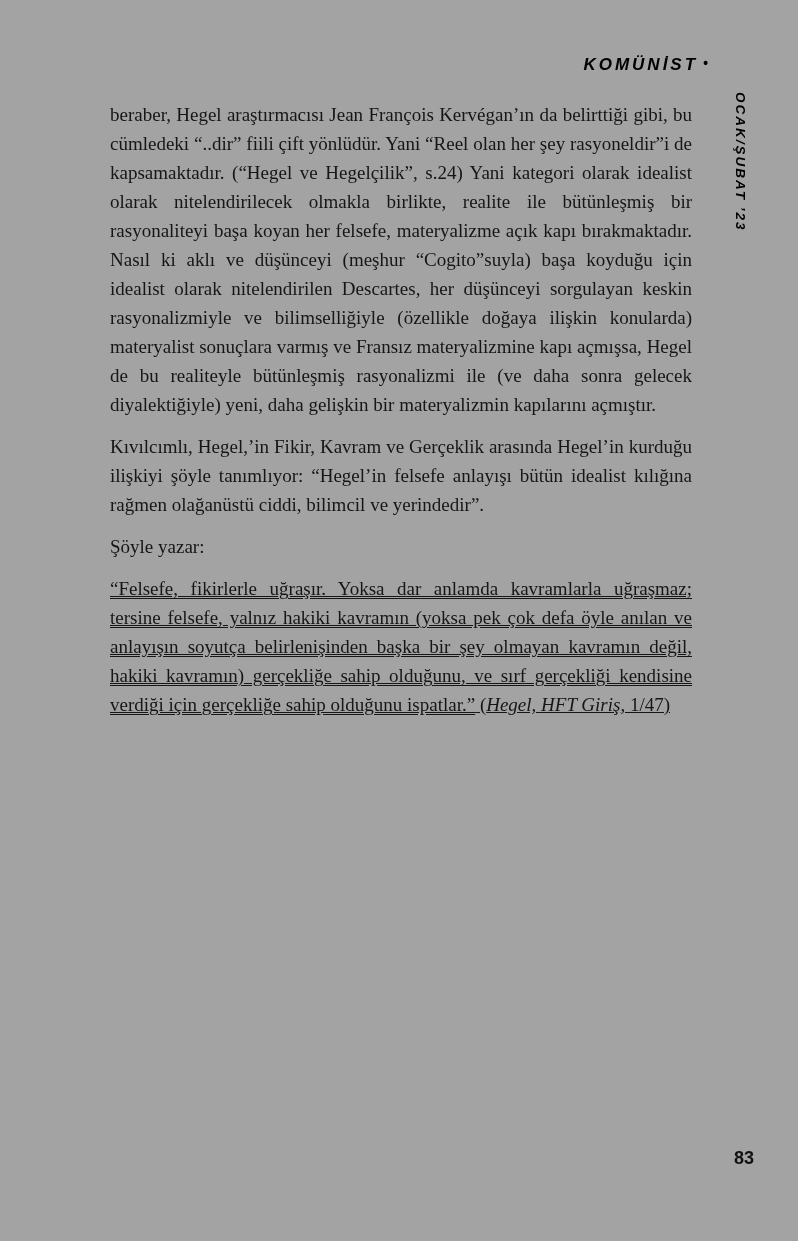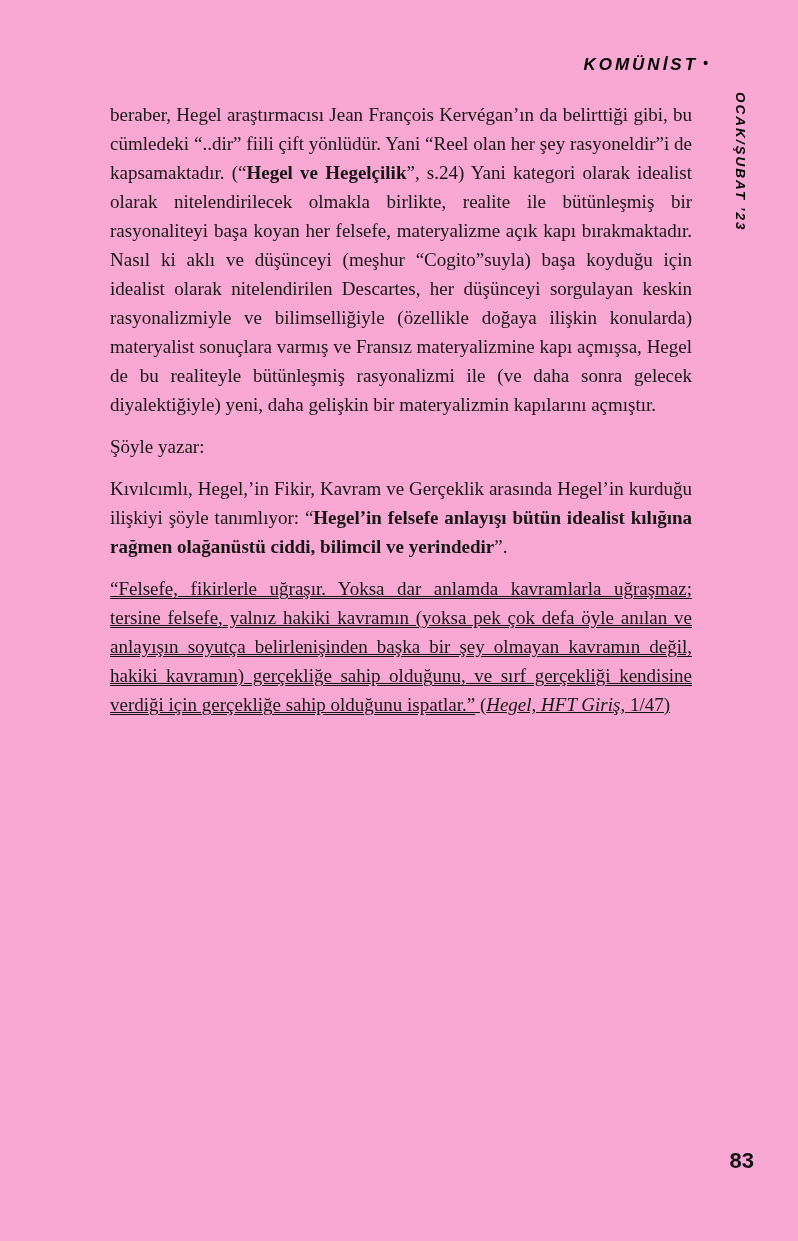--- a/index.html
+++ b/index.html
@@ -4,21 +4,21 @@
 <style>
   html, body { margin: 0; padding: 0; }
   body {
     width: 798px; height: 1241px;
     background: #ffffff;
     position: relative;
     font-family: "Liberation Serif", serif;
     color: #161616;
     overflow: hidden;
   }
-  .page { position: absolute; inset: 0; background: #f9a8d4; padding-left: 16px; }
+  .page { position: absolute; inset: 0; background: #a3a3a3; padding-left: 16px; }
 
   .journal-header {
     position: absolute; top: 55px; right: 90px;
     font-family: "Liberation Sans", sans-serif;
     font-weight: bold; font-style: italic;
     font-size: 17px; letter-spacing: 3px;
     color: #000; white-space: nowrap;
   }
   .journal-header .bullet { letter-spacing: 0; margin-left: 5px; font-size: 14px; vertical-align: 2px; }
 
@@ -30,52 +30,52 @@
     font-size: 13.5px; letter-spacing: 2px;
     color: #000; white-space: nowrap;
   }
 
   .text-block {
     position: absolute; left: 110px; top: 100px; width: 582px;
     font-size: 19px; line-height: 29px;
     text-align: justify;
   }
   .text-block p { margin: 0 0 13px 0; }
-  strong { font-weight: bold; }
+  strong { font-weight: normal; }
 
   .quote { margin: 8px 58px 14px 60px; text-decoration: underline; }
   .quote .underlined { text-decoration: underline; text-underline-offset: 3px; }
   .cite-italic { font-style: italic; }
 
   .indented { margin-left: 60px !important; margin-right: 58px; }
 
   .page-number {
     position: absolute; top: 1148px; right: 44px;
     font-family: "Liberation Sans", sans-serif;
-    font-weight: bold; font-size: 22px; color: #111;
+    font-weight: bold; font-size: 18px; color: #111;
   }
 </style>
 </head>
 <body>
 
 <div class="page">
 
   <div class="journal-header">
     <span>KOMÜNİST</span><span class="bullet">•</span>
   </div>
 
   <div class="issue-vertical">OCAK/ŞUBAT ’23</div>
 
   <main class="text-block">
 
     <p><span>beraber, Hegel araştırmacısı Jean François Kervégan’ın da belirttiği gibi, bu cümledeki “..dir” fiili çift yönlüdür. Yani “Reel olan her şey rasyoneldir”i de kapsamaktadır. (“</span><strong>Hegel ve Hegelçilik</strong><span>”, s.24) Yani kategori olarak idealist olarak nitelendirilecek olmakla birlikte, realite ile bütünleşmiş bir rasyonaliteyi başa koyan her felsefe, materyalizme açık kapı bırakmaktadır. Nasıl ki aklı ve düşünceyi (meşhur “Cogito”suyla) başa koyduğu için idealist olarak nitelendirilen Descartes, her düşünceyi sorgulayan keskin rasyonalizmiyle ve bilimselliğiyle (özellikle doğaya ilişkin konularda) materyalist sonuçlara varmış ve Fransız materyalizmine kapı açmışsa, Hegel de bu realiteyle bütünleşmiş rasyonalizmi ile (ve daha sonra gelecek diyalektiğiyle) yeni, daha gelişkin bir materyalizmin kapılarını açmıştır.</span></p>
 
+    <p><span>Kıvılcımlı, Hegel,’in Fikir, Kavram ve Gerçeklik arasında Hegel’in kurduğu ilişkiyi şöyle tanımlıyor: “</span><strong>Hegel’in felsefe anlayışı bütün idealist kılığına rağmen olağanüstü ciddi, bilimcil ve yerindedir</strong><span>”.</span></p>
+
     <p>Şöyle yazar:</p>
-
-    <p><span>Kıvılcımlı, Hegel,’in Fikir, Kavram ve Gerçeklik arasında Hegel’in kurduğu ilişkiyi şöyle tanımlıyor: “</span><strong>Hegel’in felsefe anlayışı bütün idealist kılığına rağmen olağanüstü ciddi, bilimcil ve yerindedir</strong><span>”.</span></p>
 
     <p class="quote"><span class="underlined">“Felsefe, fikirlerle uğraşır. Yoksa dar anlamda kavramlarla uğraşmaz; tersine felsefe, yalnız hakiki kavramın (yoksa pek çok defa öyle anılan ve anlayışın soyutça belirlenişinden başka bir şey olmayan kavramın değil, hakiki kavramın) gerçekliğe sahip olduğunu, ve sırf gerçekliği kendisine verdiği için gerçekliğe sahip olduğunu ispatlar.”</span><span> (</span><span class="cite-italic">Hegel, HFT Giriş</span><span>, 1/47)</span></p>
 
 
 
 
   </main>
 
   <div class="page-number">83</div>
 

